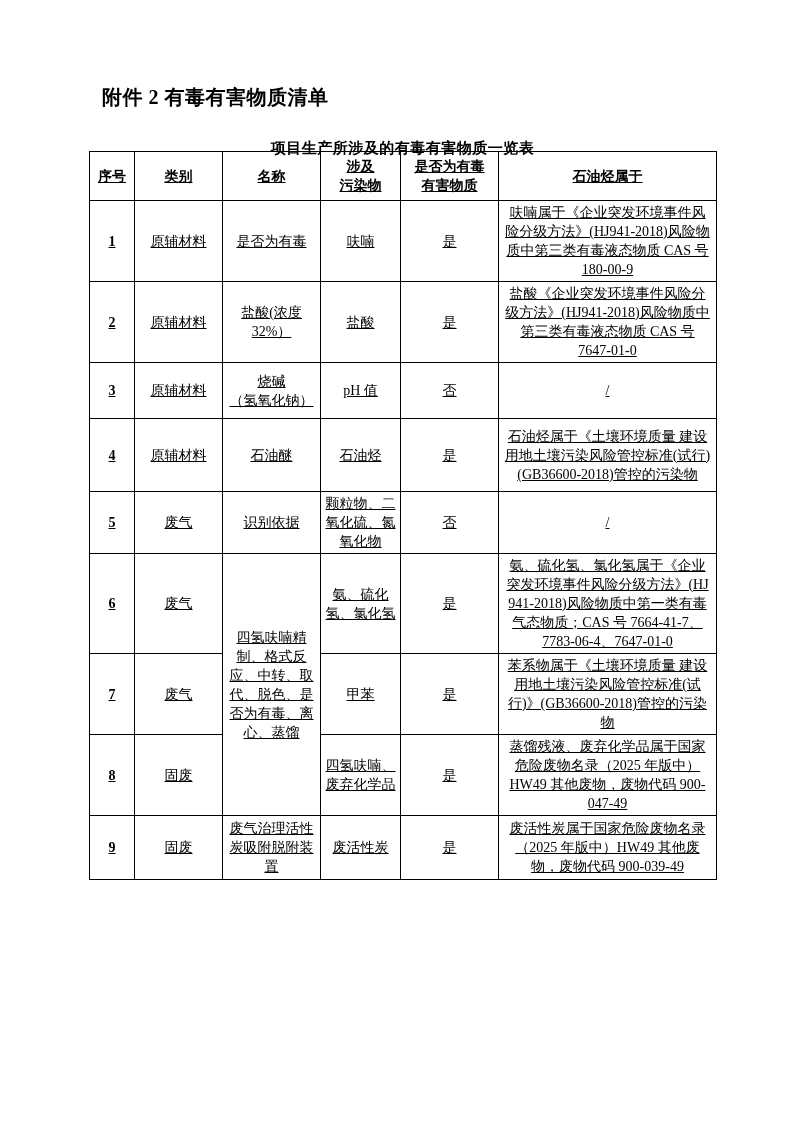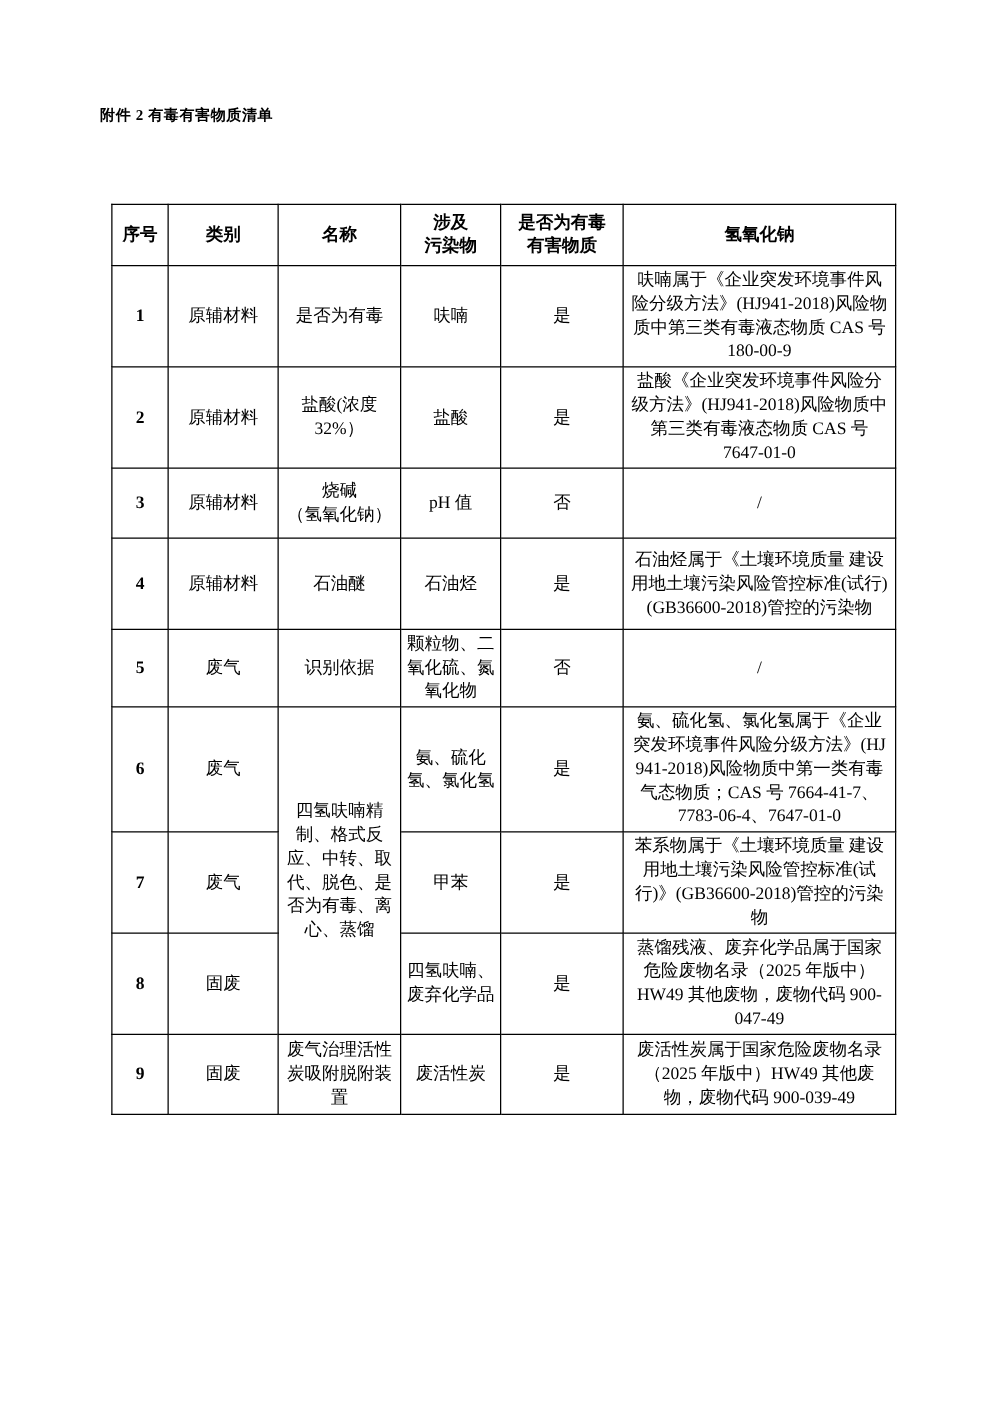--- a/index.html
+++ b/index.html
@@ -11,44 +11,45 @@
     position: relative;
     width: 800px;
     height: 1131px;
     background: #ffffff;
     color: #000000;
     font-family: "Liberation Serif", "DejaVu Serif", serif;
     overflow: hidden;
   }
   .doc-title {
     position: absolute;
-    left: 80px;
+    left: 102px;
     top: 84px;
-    font-size: 12px;
+    font-size: 20px;
     font-weight: bold;
     letter-spacing: 0.5px;
     white-space: nowrap;
   }
   .table-caption {
     position: absolute;
     left: 89px;
     top: 139px;
     width: 627px;
     text-align: center;
     font-size: 15px;
     font-weight: bold;
     letter-spacing: 0.5px;
   }
   table.substances {
     position: absolute;
     left: 89px;
-    top: 163px;
+    top: 151px;
     width: 627px;
     border-collapse: collapse;
     table-layout: fixed;
+    text-decoration: underline;
   }
   table.substances th,
   table.substances td {
     border: 1.5px solid #000000;
     text-align: center;
     vertical-align: middle;
     font-size: 14px;
     line-height: 19px;
     padding: 2px 4px;
     white-space: pre-line;
@@ -69,40 +70,41 @@
   tbody tr.r8     { height: 71px; }
   tbody tr.r9     { height: 64px; }
 </style>
 </head>
 <body>
 
 <div class="doc">
 
   <div class="doc-title">附件 2 有毒有害物质清单</div>
 
+  <div class="table-caption">项目生产所涉及的有毒有害物质一览表</div>
 
   <table class="substances">
     <colgroup>
       <col style="width:45px">
       <col style="width:88px">
       <col style="width:98px">
       <col style="width:80px">
       <col style="width:98px">
       <col style="width:218px">
     </colgroup>
     <thead>
       <tr>
         <th>序号</th>
         <th>类别</th>
         <th>名称</th>
         <th>涉及
 污染物</th>
         <th>是否为有毒
 有害物质</th>
-        <th>氢氧化钠</th>
+        <th>石油烃属于</th>
       </tr>
     </thead>
     <tbody>
       <tr class="r1">
         <td class="c-no">1</td>
         <td>原辅材料</td>
         <td>是否为有毒</td>
         <td>呋喃</td>
         <td>是</td>
         <td>呋喃属于《企业突发环境事件风险分级方法》(HJ941-2018)风险物质中第三类有毒液态物质 CAS 号 180-00-9</td>

